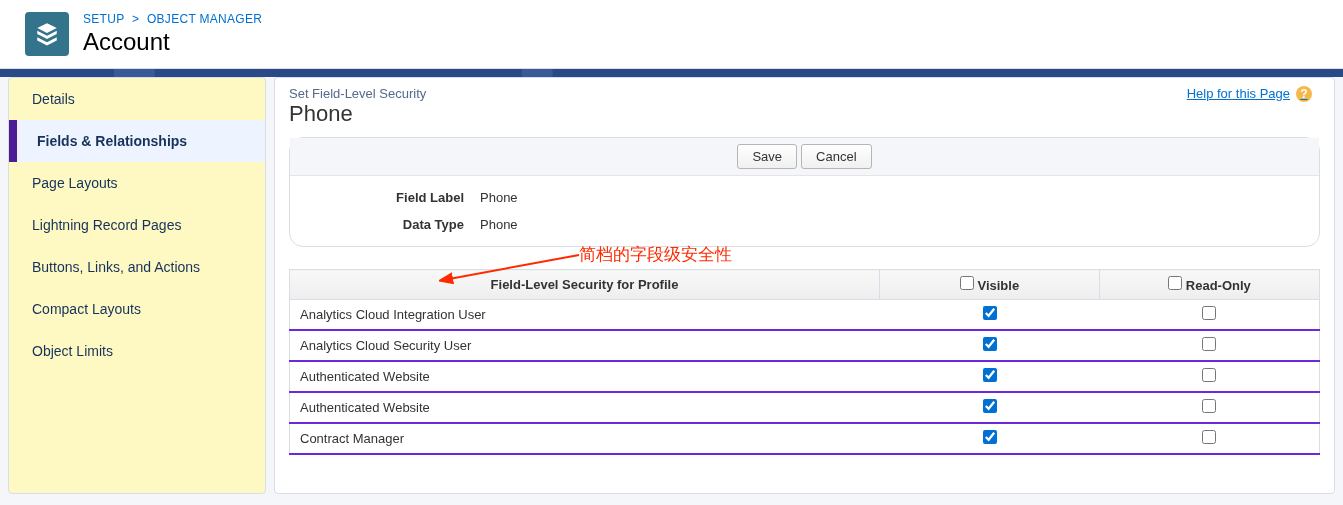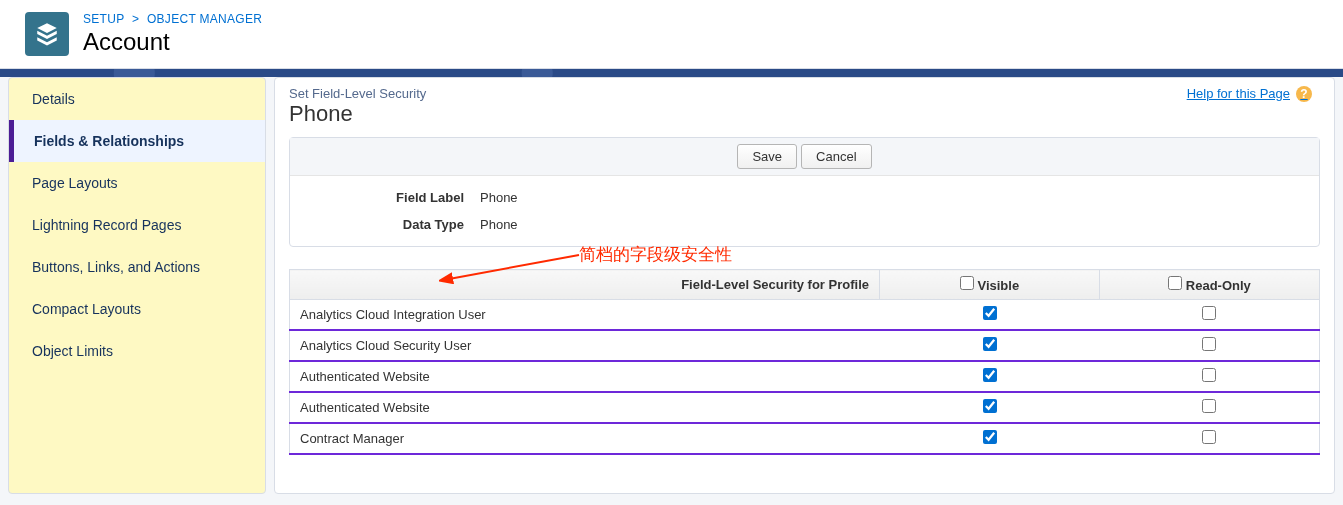--- a/index.html
+++ b/index.html
@@ -20,52 +20,52 @@
 
     
     .body { display: flex; height: calc(505px - 74px - 6px); padding: 0 8px 8px 8px; gap: 8px; }
 
     
     .sidebar { width: 258px; background: #fef9c3; border: 1px solid #d8dde6; border-radius: 4px; overflow-y: auto; position: relative; }
     .sidebar::-webkit-scrollbar { width: 10px; }
     .sidebar::-webkit-scrollbar-thumb { background: #c9c9c9; border-radius: 5px; }
     .sidebar::-webkit-scrollbar-track { background: #f0f0f0; }
     .side-item { padding: 13px 20px; font-size: 14px; color: #16325c; cursor: pointer; border-left: 3px solid transparent; }
-    .side-item.active { background: #eef4ff; font-weight: 700; border-left: 5px solid #4c1d95; }
+    .side-item.active { background: #eef4ff; font-weight: 700; border-left: 8px solid #4c1d95; }
 
     
     .main { flex: 1; background: #fff; border: 1px solid #d8dde6; border-radius: 4px; overflow-y: auto; position: relative; padding: 0; }
     .main::-webkit-scrollbar { width: 10px; }
     .main::-webkit-scrollbar-thumb { background: #c9c9c9; border-radius: 5px; }
     .main::-webkit-scrollbar-track { background: #f0f0f0; }
 
     .main-inner { padding: 8px 14px; }
     .subtitle { font-size: 13px; color: #54698d; }
     .obj-title { font-size: 22px; color: #333; margin-bottom: 10px; }
 
     .help-link { position: absolute; top: 8px; right: 22px; font-size: 13px; color: #0070d2; display: flex; align-items: flex-start; gap: 6px; }
     .help-link .qmark { width: 16px; height: 16px; border-radius: 50%; background: #f7b84b; color: #fff; font-weight: 700; font-size: 12px; display: inline-flex; align-items: center; justify-content: center; }
 
     
-    .panel { border: 1px solid #d8dde6; border-radius: 4px; margin-bottom: 22px; }
+    .panel { border: 1px solid #d8dde6; border-radius: 14px; margin-bottom: 22px; }
     .panel-top { background: #f4f6f9; padding: 6px; display: flex; justify-content: center; gap: 4px; border-bottom: 1px solid #e5e5e5; }
     .btn { background: linear-gradient(#ffffff, #f0f0f0); border: 1px solid #b5b5b5; border-radius: 3px; padding: 4px 14px; font-size: 13px; color: #333; cursor: pointer; }
 
     .field-row { display: flex; padding: 6px 0; }
     .field-label { width: 190px; text-align: right; font-size: 13px; font-weight: 700; color: #333; padding-right: 16px; }
     .field-value { font-size: 13px; color: #333; }
 
     
     .annot { position: relative; height: 0; }
     .annot-text { position: absolute; left: 290px; top: -26px; color: #ff2a00; font-size: 17px; white-space: nowrap; }
     .annot svg { position: absolute; left: 150px; top: -20px; }
 
     
     .prof-table { width: 100%; border: 1px solid #d8dde6; border-collapse: collapse; }
-    .prof-table th { background: linear-gradient(#f8f8f8, #eeeeee); border: 1px solid #d8dde6; padding: 6px 10px; font-size: 13px; color: #333; font-weight: 700; text-align: right; }
+    .prof-table th { background: linear-gradient(#f8f8f8, #eeeeee); border: 1px solid #d8dde6; padding: 6px 10px; font-size: 13px; color: #333; font-weight: 700; text-align: center; }
     .prof-table th.center, .prof-table td.center { text-align: center; }
     .prof-table td { border-bottom: 2px solid #6d28d9; padding: 6px 10px; font-size: 13px; color: #333; }
     .prof-table input[type=checkbox] { width: 14px; height: 14px; accent-color: #0070d2; }
     .col-vis { width: 220px; }
     .col-ro { width: 220px; }
   </style>
 </head>
 <body>
 <div class="page">
 

